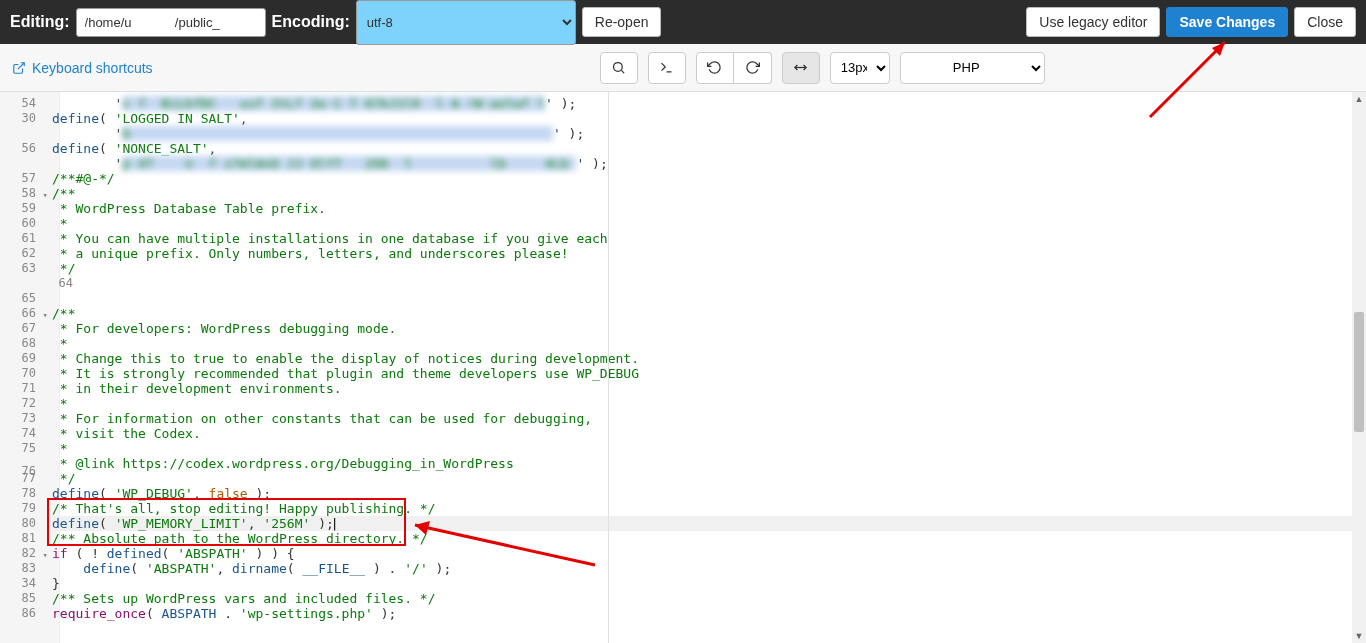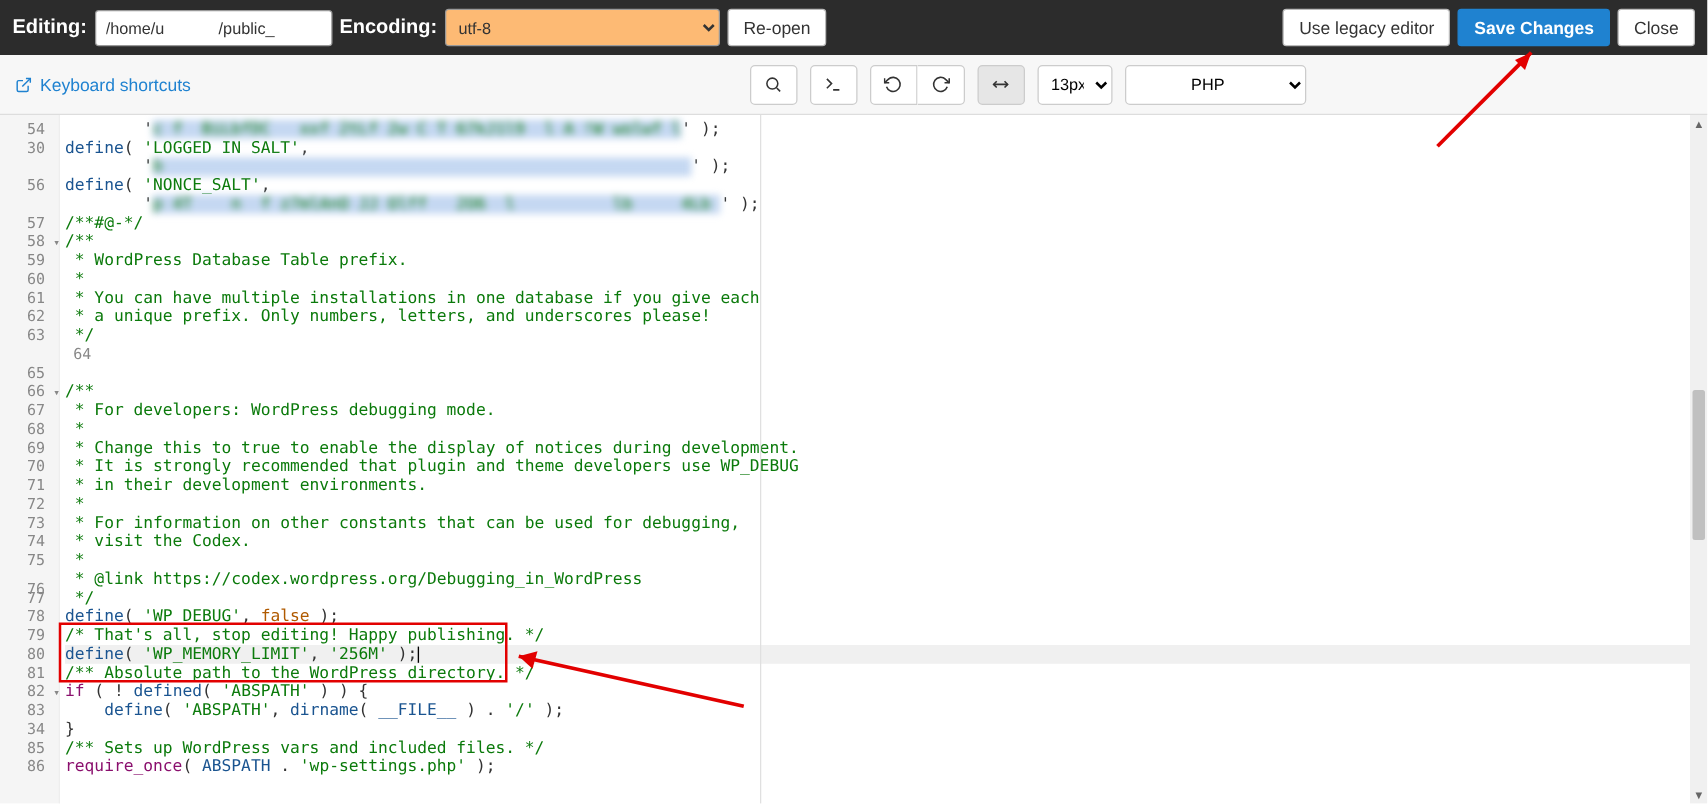--- a/index.html
+++ b/index.html
@@ -1,42 +1,42 @@
 <!DOCTYPE html>
 <html><head>
 <meta charset="utf-8">
 <style>
   * { box-sizing: border-box; margin: 0; padding: 0; }
   body { font-family: Arial, Helvetica, sans-serif; font-size: 13px; background: #fff; width: 1366px; height: 643px; overflow: hidden; position: relative; }
   
   .top-bar { background: #2c2c2c; height: 44px; display: flex; align-items: center; padding: 0 10px; gap: 6px; color: #fff; }
   .top-bar .lbl { font-weight: bold; font-size: 16px; }
   .top-bar input.path { background: #fff; color: #333; border: 1px solid #999; border-radius: 3px; padding: 6px 8px; width: 190px; font-size: 13px; }
-  .top-bar select.enc { background: #fdba74; color: #333; border: 1px solid #999; border-radius: 3px; padding: 5px 6px; width: 220px; font-size: 13px; height: 30px; }
+  .top-bar select.enc { background: #7dd3fc; color: #333; border: 1px solid #999; border-radius: 3px; padding: 5px 6px; width: 220px; font-size: 13px; height: 45px; }
   .top-bar .btn { background: #fff; color: #333; border: 1px solid #bbb; border-radius: 3px; padding: 6px 12px; font-size: 14px; cursor: pointer; }
   .top-bar .btn-primary { background: #1f82d0; color: #fff; border: 1px solid #1f82d0; font-weight: bold; }
   .top-bar .spacer { flex: 1; }
 
   .tool-bar { background: #f7f7f7; height: 48px; display: flex; align-items: center; padding: 0 12px; gap: 10px; border-bottom: 1px solid #ddd; }
   .kbd { color: #1f82d0; cursor: pointer; display: flex; align-items: center; gap: 6px; font-size: 14px; }
   .kbd svg { width: 14px; height: 14px; }
   .tool-bar .flex-spacer { flex: 0.58; }
   .tbtn { background: #fff; border: 1px solid #ccc; border-radius: 4px; width: 38px; height: 32px; display: inline-flex; align-items: center; justify-content: center; cursor: pointer; }
   .tbtn.active { background: #e6e6e6; }
   .tgroup { display: inline-flex; }
   .tgroup .tbtn { border-radius: 0; }
   .tgroup .tbtn:first-child { border-top-left-radius: 4px; border-bottom-left-radius: 4px; }
   .tgroup .tbtn:last-child { border-top-right-radius: 4px; border-bottom-right-radius: 4px; border-left: none; }
   .tgroup .tbtn + .tbtn { border-left: none; }
   .sel { background: #fff; border: 1px solid #ccc; border-radius: 4px; height: 32px; padding: 0 6px; font-size: 13px; }
   .sel.font { width: 60px; }
   .sel.lang { width: 145px; text-align: center; }
 
   .editor-wrap { position: relative; height: 551px; overflow: hidden; }
-  .gutter { position: absolute; left: 0; top: 0; bottom: 0; width: 48px; background: #f5f5f5; border-right: 1px solid #eee; }
+  .gutter { position: absolute; left: 0; top: 0; bottom: 0; width: 60px; background: #f5f5f5; border-right: 1px solid #eee; }
   .code { position: absolute; left: 46px; top: 0; right: 14px; bottom: 0; font-family: "Consolas","Menlo",monospace; font-size: 13px; line-height: 15px; white-space: pre; }
   .ln { position: absolute; left: 0; width: 46px; text-align: right; color: #888; font-family: monospace; font-size: 12px; padding-right: 10px; line-height: 15px; }
   .ln .fold { position: absolute; right: -2px; top: 2px; font-size: 9px; color: #888; cursor: pointer; }
   .row { position: absolute; left: 6px; right: 0; height: 15px; }
   .row.hl { background: #f0f0f0; }
   .c-fn { color: #1a5490; }
   .c-str { color: #0b7a0b; }
   .c-cm { color: #0b7a0b; }
   .c-kw { color: #8a0f6d; }
   .c-const { color: #1a5490; }

